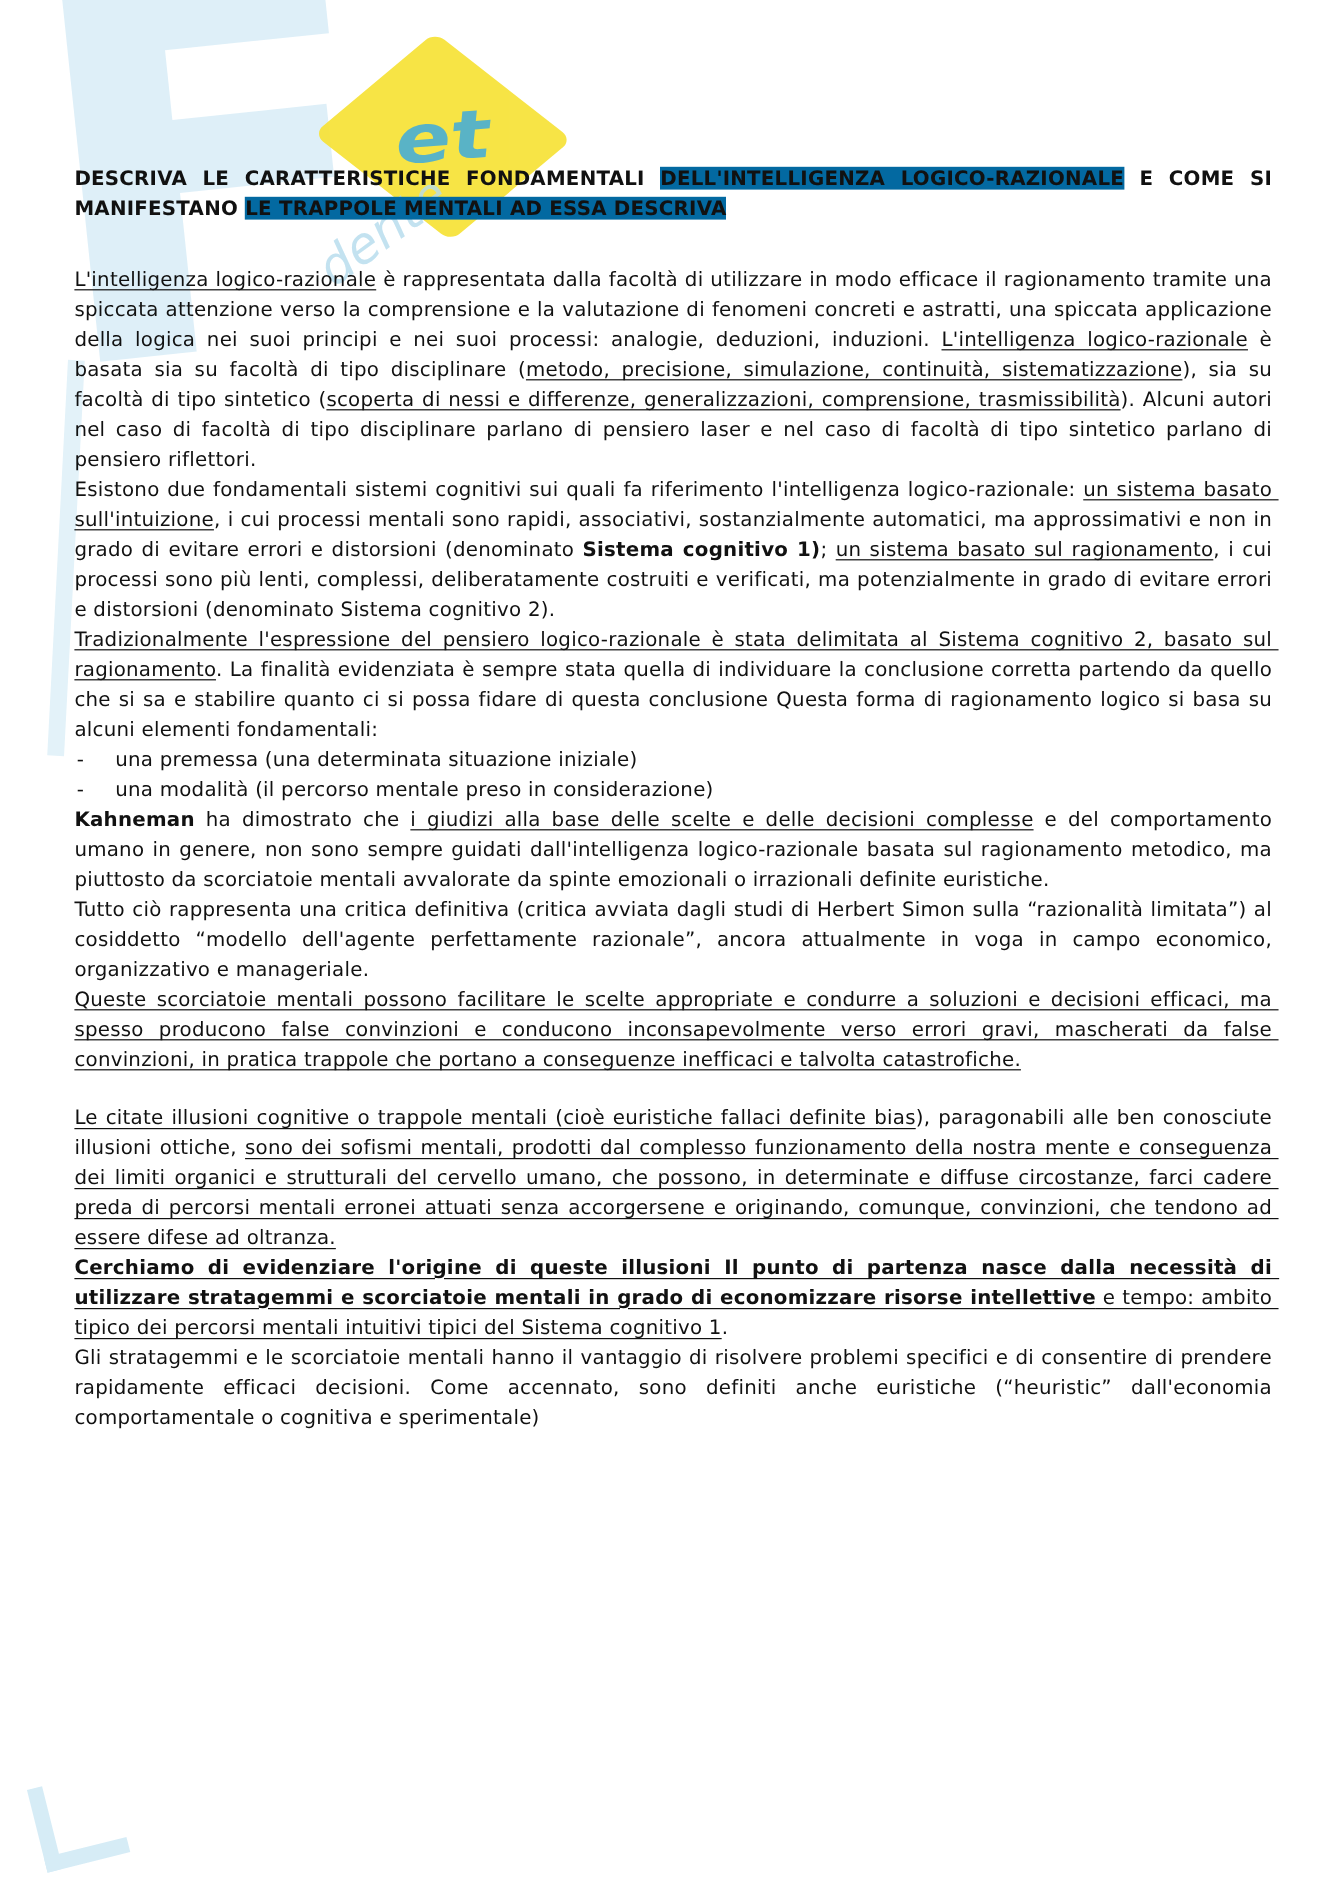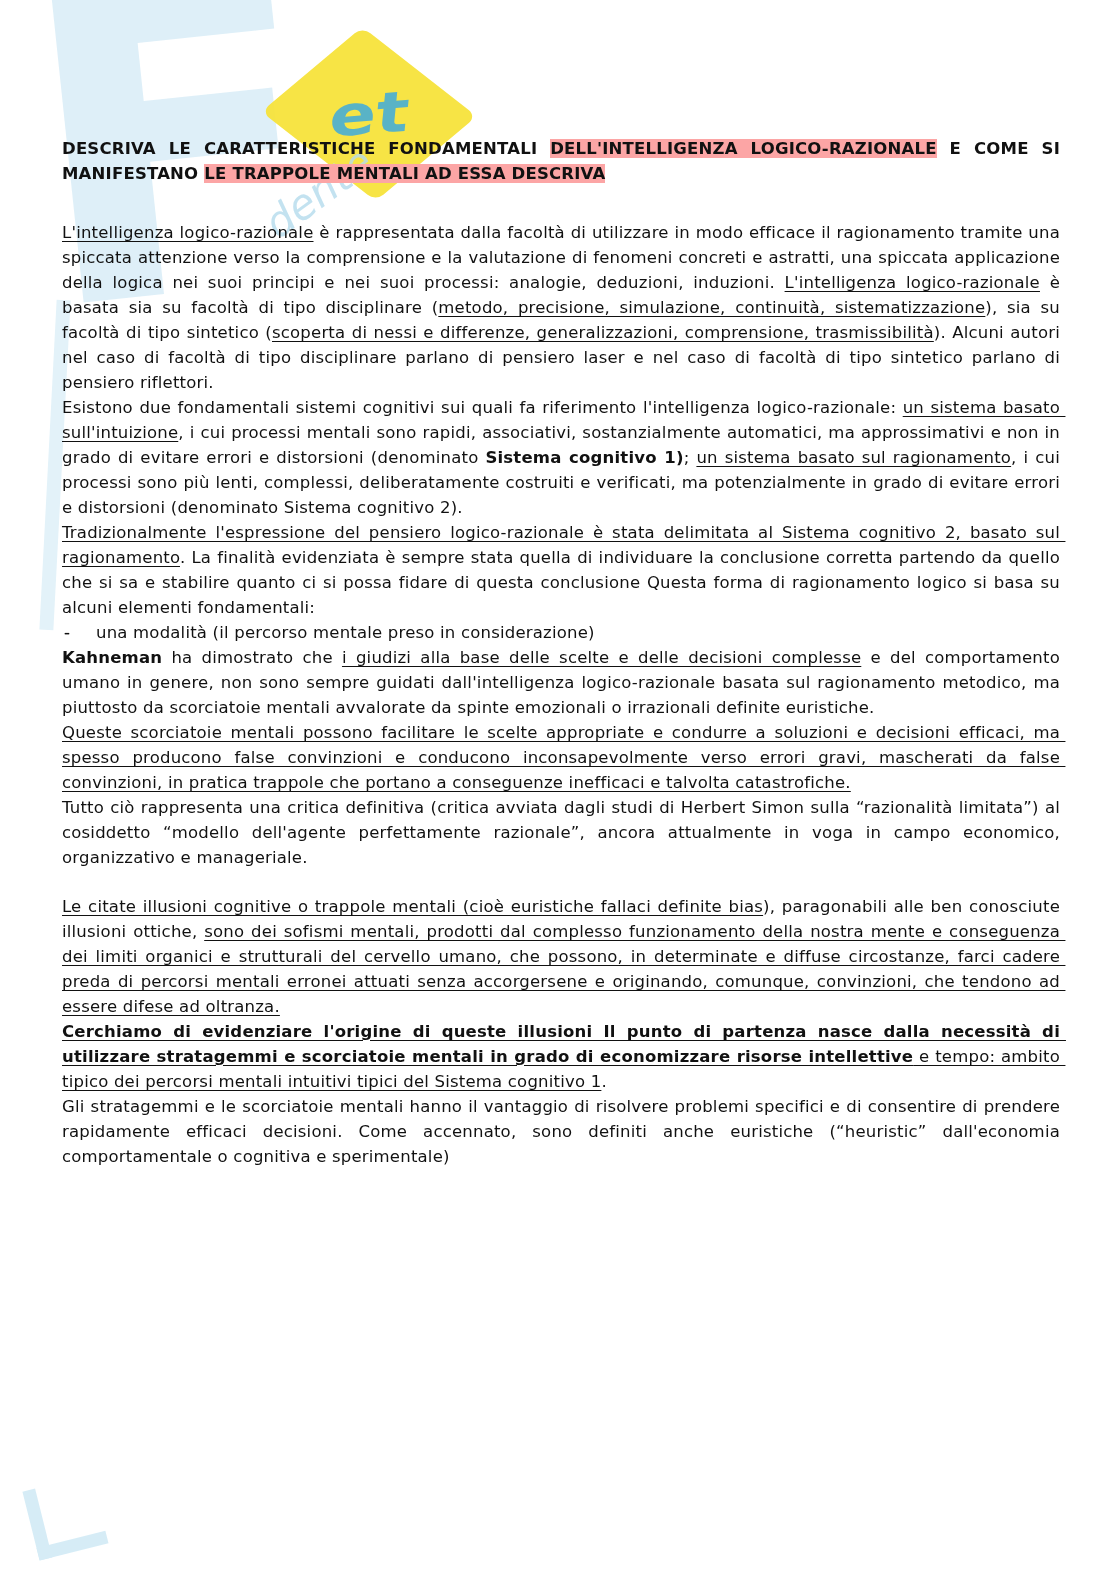--- a/index.html
+++ b/index.html
@@ -90,21 +90,21 @@
     padding-left: 34px;
   }
   .list-item .dash {
     position: absolute;
     left: 2px;
     top: 0;
   }
   .run { white-space: pre-wrap; margin-top: 25px; }
   .b { font-weight: bold; }
   .u { text-decoration: underline; text-underline-offset: 3px; }
-  .h { background: #fca5a5; }
+  .h { background: #0369a1; }
   .spacer { width: 100%; }
 </style>
 </head>
 <body>
 
 <div class="page">
 
   <div class="watermark" aria-hidden="true">
     <div class="wm-letter">F</div>
     <div class="wm-ribbon">
@@ -114,25 +114,25 @@
     <div class="wm-bar"></div>
     <div class="wm-corner"></div>
   </div>
 
   <div class="content">
       <div class="title"><span class="run">DESCRIVA LE CARATTERISTICHE FONDAMENTALI </span><span class="run h">DELL'INTELLIGENZA LOGICO-RAZIONALE</span><span class="run"> E COME SI MANIFESTANO </span><span class="run h">LE TRAPPOLE MENTALI AD ESSA DESCRIVA</span></div>
       <div class="spacer" style="height: 34px;"></div>
       <div class="paragraph"><span class="run u">L'intelligenza logico-razionale</span><span class="run"> è rappresentata dalla facoltà di utilizzare in modo efficace il ragionamento tramite una spiccata attenzione verso la comprensione e la valutazione di fenomeni concreti e astratti, una spiccata applicazione della logica nei suoi principi e nei suoi processi: analogie, deduzioni, induzioni. </span><span class="run u">L'intelligenza logico-razionale</span><span class="run"> è basata sia su facoltà di tipo disciplinare (</span><span class="run u">metodo, precisione, simulazione, continuità, sistematizzazione</span><span class="run">), sia su facoltà di tipo sintetico (</span><span class="run u">scoperta di nessi e differenze, generalizzazioni, comprensione, trasmissibilità</span><span class="run">). Alcuni autori nel caso di facoltà di tipo disciplinare parlano di pensiero laser e nel caso di facoltà di tipo sintetico parlano di pensiero riflettori.</span></div>
       <div class="paragraph"><span class="run">Esistono due fondamentali sistemi cognitivi sui quali fa riferimento l'intelligenza logico-razionale: </span><span class="run u">un sistema basato sull'intuizione</span><span class="run">, i cui processi mentali sono rapidi, associativi, sostanzialmente automatici, ma approssimativi e non in grado di evitare errori e distorsioni (denominato </span><span class="run b">Sistema cognitivo 1)</span><span class="run">; </span><span class="run u">un sistema basato sul ragionamento</span><span class="run">, i cui processi sono più lenti, complessi, deliberatamente costruiti e verificati, ma potenzialmente in grado di evitare errori e distorsioni (denominato Sistema cognitivo 2).</span></div>
       <div class="paragraph"><span class="run u">Tradizionalmente l'espressione del pensiero logico-razionale è stata delimitata al Sistema cognitivo 2, basato sul ragionamento</span><span class="run">. La finalità evidenziata è sempre stata quella di individuare la conclusione corretta partendo da quello che si sa e stabilire quanto ci si possa fidare di questa conclusione Questa forma di ragionamento logico si basa su alcuni elementi fondamentali:</span></div>
-      <div class="list-item"><span class="dash">-</span></div>
+      <div class="list-item"><span class="dash">-</span><span class="run">una premessa (una determinata situazione iniziale)</span></div>
       <div class="list-item"><span class="dash">-</span><span class="run">una modalità (il percorso mentale preso in considerazione)</span></div>
       <div class="list-item"><span class="dash">-</span></div>
       <div class="paragraph"><span class="run b">Kahneman</span><span class="run"> ha dimostrato che </span><span class="run u">i giudizi alla base delle scelte e delle decisioni complesse</span><span class="run"> e del comportamento umano in genere, non sono sempre guidati dall'intelligenza logico-razionale basata sul ragionamento metodico, ma piuttosto da scorciatoie mentali avvalorate da spinte emozionali o irrazionali definite euristiche.</span></div>
+      <div class="paragraph"><span class="run">Tutto ciò rappresenta una critica definitiva (critica avviata dagli studi di Herbert Simon sulla “razionalità limitata”) al cosiddetto “modello dell'agente perfettamente razionale”, ancora attualmente in voga in campo economico, organizzativo e manageriale.</span></div>
       <div class="paragraph"><span class="run u">Queste scorciatoie mentali possono facilitare le scelte appropriate e condurre a soluzioni e decisioni efficaci, ma spesso producono false convinzioni e conducono inconsapevolmente verso errori gravi, mascherati da false convinzioni, in pratica trappole che portano a conseguenze inefficaci e talvolta catastrofiche.</span></div>
-      <div class="paragraph"><span class="run">Tutto ciò rappresenta una critica definitiva (critica avviata dagli studi di Herbert Simon sulla “razionalità limitata”) al cosiddetto “modello dell'agente perfettamente razionale”, ancora attualmente in voga in campo economico, organizzativo e manageriale.</span></div>
       <div class="spacer" style="height: 24px;"></div>
       <div class="paragraph"><span class="run u">Le citate illusioni cognitive o trappole mentali (cioè euristiche fallaci definite bias</span><span class="run">), paragonabili alle ben conosciute illusioni ottiche, </span><span class="run u">sono dei sofismi mentali, prodotti dal complesso funzionamento della nostra mente e conseguenza dei limiti organici e strutturali del cervello umano, che possono, in determinate e diffuse circostanze, farci cadere preda di percorsi mentali erronei attuati senza accorgersene e originando, comunque, convinzioni, che tendono ad essere difese ad oltranza.</span></div>
       <div class="paragraph"><span class="run b u">Cerchiamo di evidenziare l'origine di queste illusioni Il punto di partenza nasce dalla necessità di utilizzare stratagemmi e scorciatoie mentali in grado di economizzare risorse intellettive</span><span class="run u"> e tempo: ambito tipico dei percorsi mentali intuitivi tipici del Sistema cognitivo 1</span><span class="run">.</span></div>
       <div class="paragraph"><span class="run">Gli stratagemmi e le scorciatoie mentali hanno il vantaggio di risolvere problemi specifici e di consentire di prendere rapidamente efficaci decisioni. Come accennato, sono definiti anche euristiche (“heuristic” dall'economia comportamentale o cognitiva e sperimentale)</span></div>
     </div>
 
 </div>
 
 </body></html>

